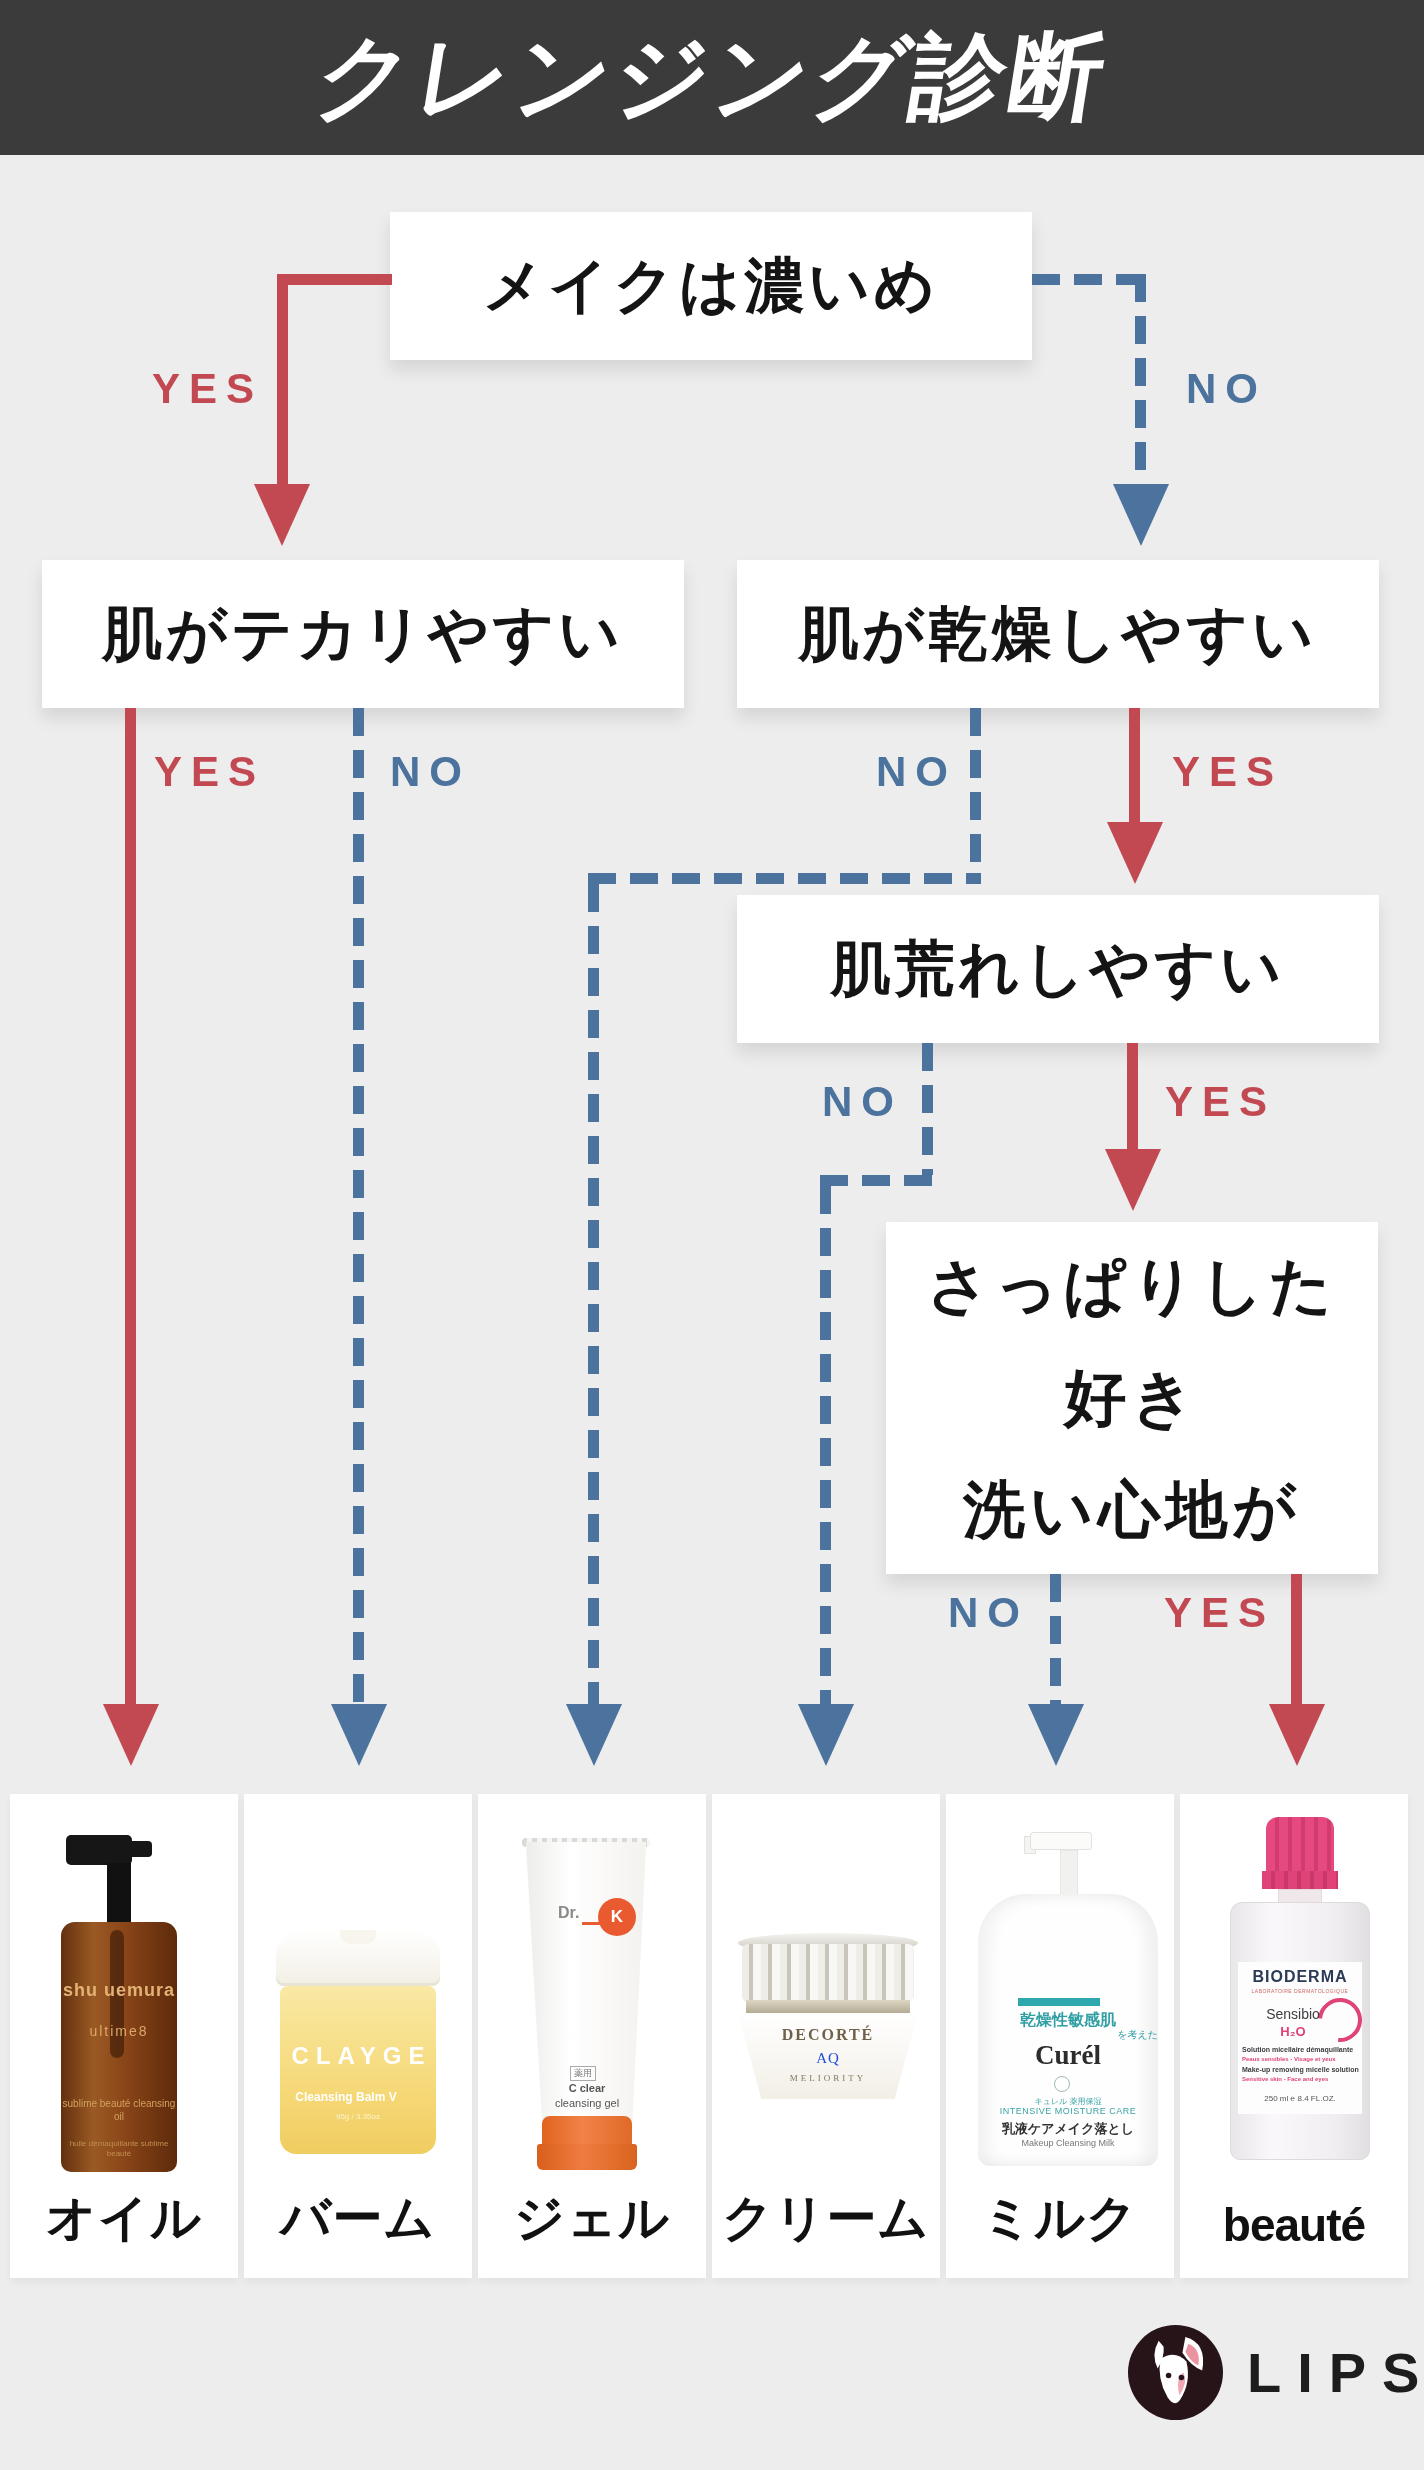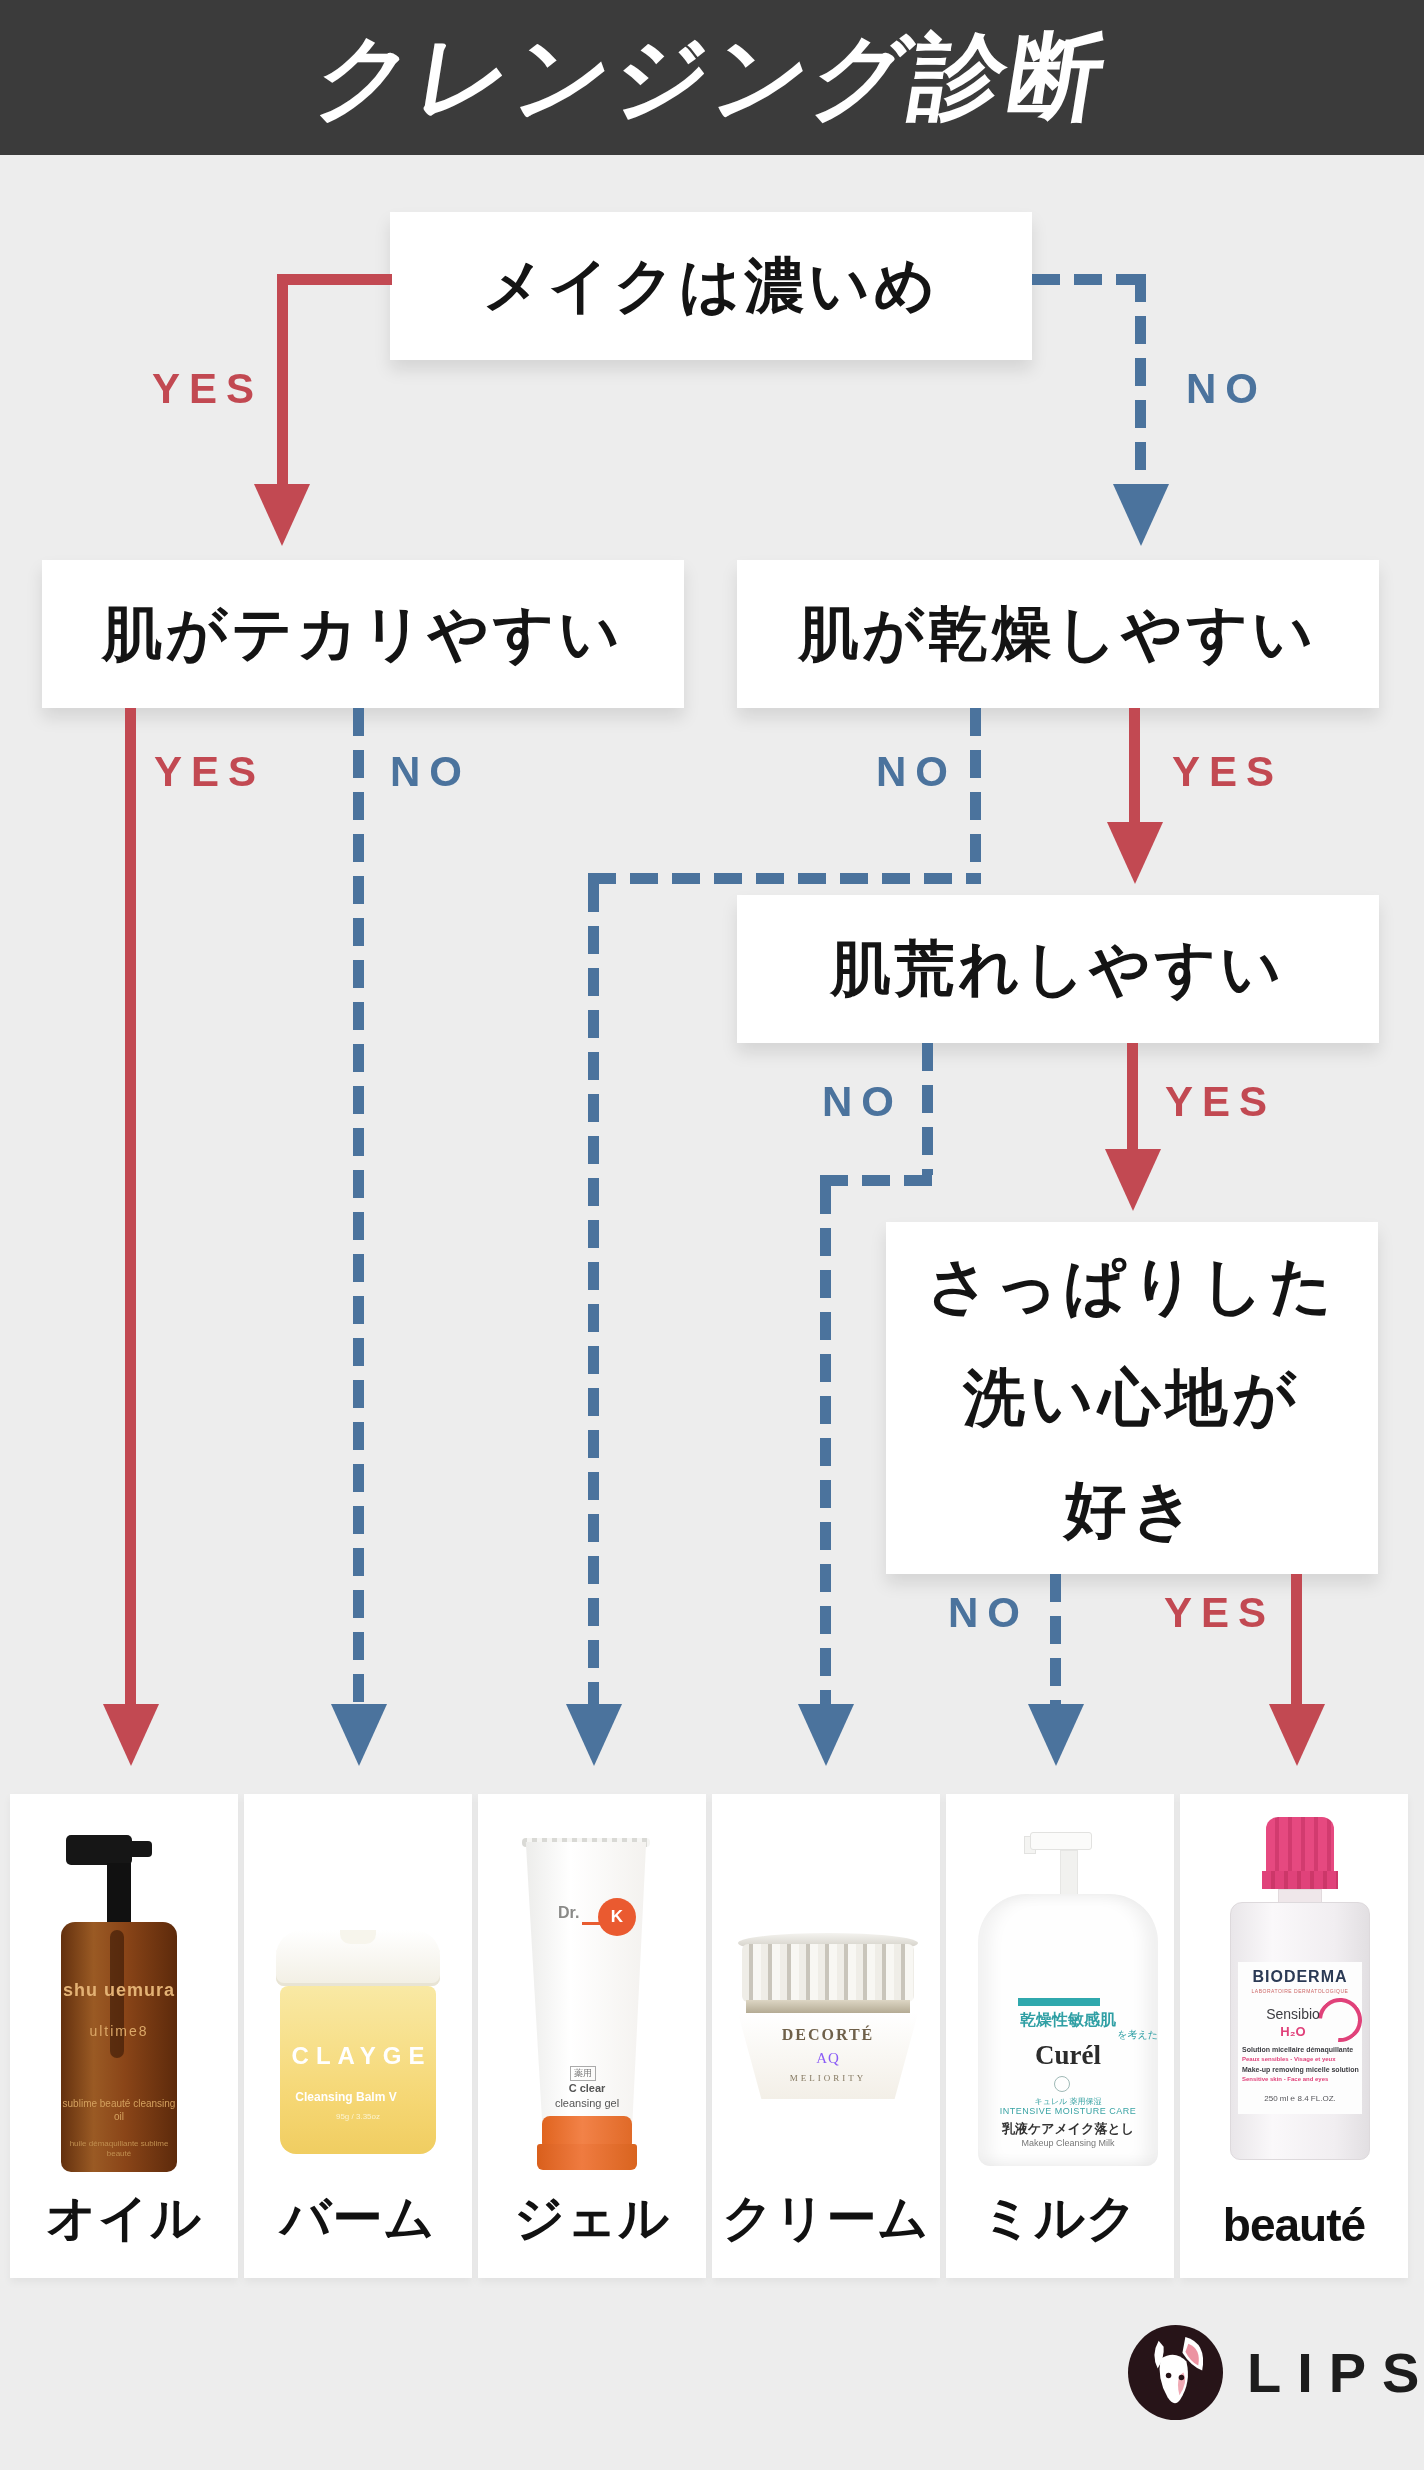--- a/index.html
+++ b/index.html
@@ -90,21 +90,21 @@
              background:linear-gradient(180deg,#f4f3ef,#c9c5bb);}
   .cream-lid{left:30px;top:150px;width:172px;height:58px;border-radius:6px;
              background:repeating-linear-gradient(90deg,#efede7 0 7px,#c9c5bb 7px 11px,#f8f7f3 11px 19px);}
   .cream-band{left:34px;top:206px;width:164px;height:13px;
               background:linear-gradient(180deg,#ddd6c4,#b4ab94);}
   .cream-body{left:26px;top:219px;width:180px;height:86px;
               background:linear-gradient(180deg,#ffffff,#f3efe7);
               clip-path:polygon(0 0,100% 0,87% 100%,13% 100%);}
   .cream-brand{left:26px;top:232px;width:180px;text-align:center;color:#6f6049;
                font-size:16px;letter-spacing:2px;font-weight:700;font-family:"Liberation Serif",serif;}
-  .cream-line{left:26px;top:256px;width:180px;text-align:center;color:#8b5cf6;
+  .cream-line{left:26px;top:256px;width:180px;text-align:center;color:#1d4ed8;
               font-size:15px;letter-spacing:1px;font-family:"Liberation Serif",serif;}
   .cream-sub{left:26px;top:279px;width:180px;text-align:center;color:#847860;
              font-size:9px;letter-spacing:3px;font-family:"Liberation Serif",serif;}
   
   .milk-arm{left:84px;top:38px;width:62px;height:18px;background:#fbfbfa;border:1px solid #e2e2e0;border-radius:3px;}
   .milk-tip{left:78px;top:42px;width:12px;height:18px;background:#f4f4f2;border:1px solid #e2e2e0;}
   .milk-stem{left:114px;top:56px;width:18px;height:46px;background:#f1f1ef;border:1px solid #e6e6e4;}
   .milk-body{left:32px;top:100px;width:180px;height:272px;border-radius:48px 48px 12px 12px;
              background:#fefefe;box-shadow:inset 12px 0 16px rgba(0,0,0,.05),inset -12px 0 16px rgba(0,0,0,.06);}
   .milk-bar{left:72px;top:204px;width:82px;height:8px;background:#2fa8ad;}
@@ -160,22 +160,22 @@
     <span>肌がテカリやすい</span>
   </div>
   <div class="qbox" id="box3">
     <span>肌が乾燥しやすい</span>
   </div>
   <div class="qbox" id="box4">
     <span>肌荒れしやすい</span>
   </div>
   <div class="qbox" id="box5">
     <span>さっぱりした</span>
+    <span>好き</span>
     <span>洗い心地が</span>
-    <span>好き</span>
   </div>
 
   <div>
     <div class="rh" style="left:277px;top:274px;width:115px;"></div>
     <div class="rv" style="left:277px;top:274px;height:210px;"></div>
     <div class="head-r" style="left:254px;top:484px;"></div>
     <div class="flow-label yes" style="left:203px;top:389px;">YES</div>
   </div>
 
   <div>

